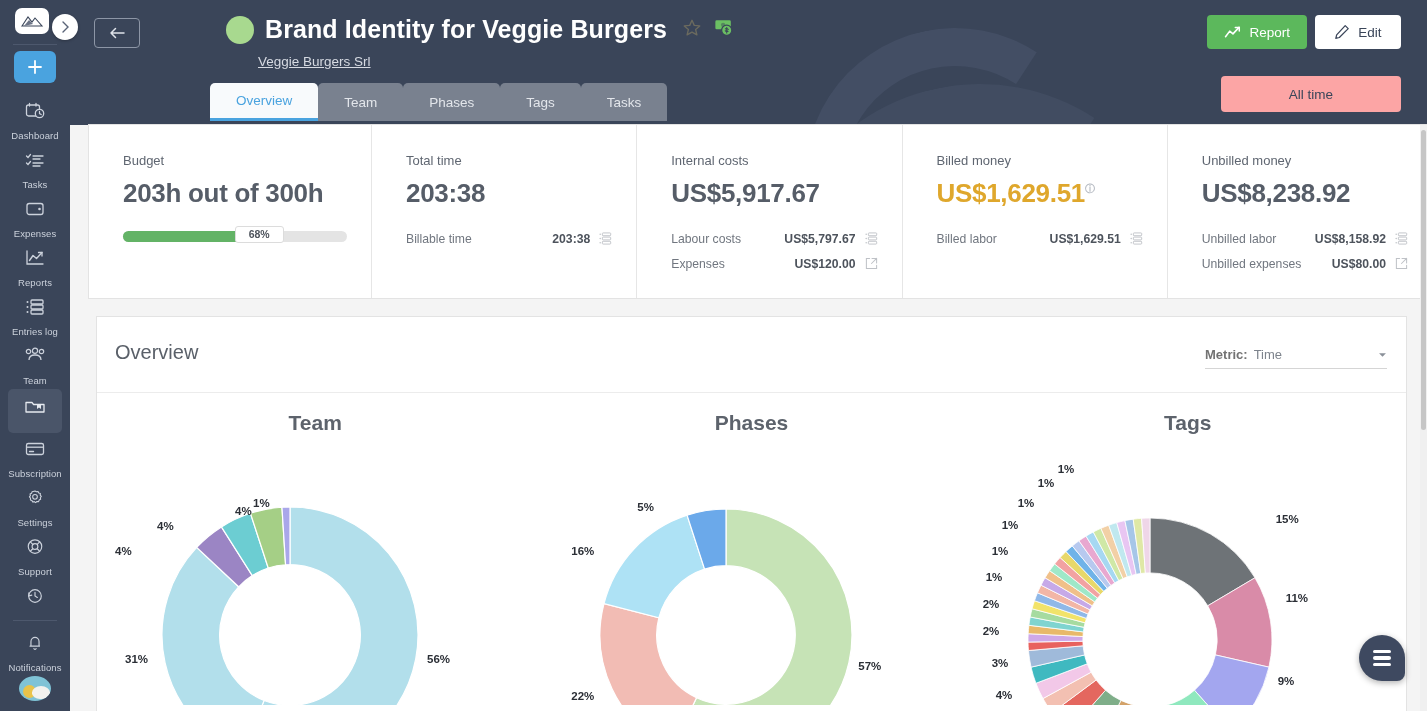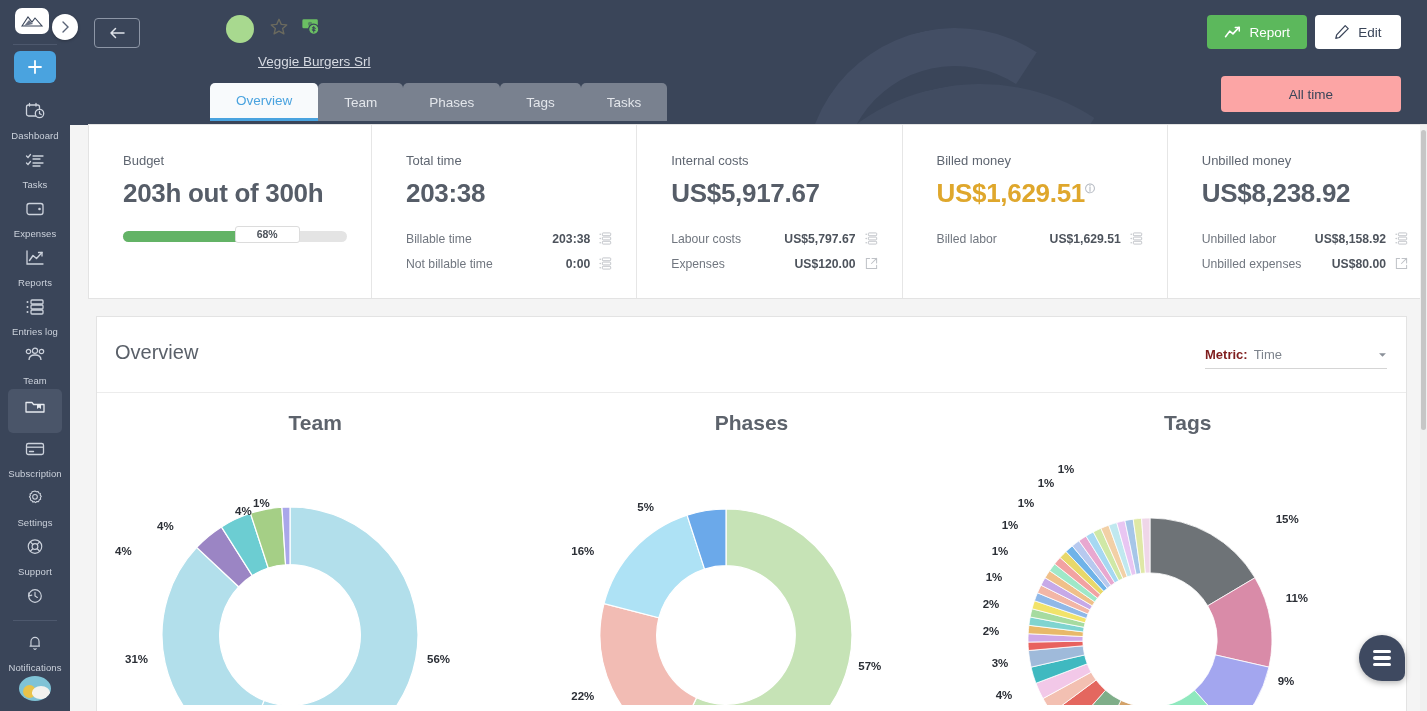--- a/index.html
+++ b/index.html
@@ -111,35 +111,35 @@
   .srows { margin-top: 17px; }
   .srow { display:flex; align-items:center; font-size: 12.2px; color: #70767f; height: 25px; }
   .srow .k { flex: 1 1 auto; }
   .srow .v { color: #4d535c; font-weight: bold; margin-right: 9px; }
   .srow .ricon { width: 13px; height: 13px; flex: 0 0 13px; opacity: .55; }
   .bar-wrap { position: relative; margin-top: 22px; width: 224px; height: 11px; }
   .bar-bg { position:absolute; inset:0; background: #e4e4e4; border-radius: 6px; }
   .bar-fill { position:absolute; left:0; top:0; bottom:0; background: #63b366; border-radius: 6px; }
   .bar-badge {
     position:absolute; top: -5px; background:#fff; border:1px solid #dcdcdc; border-radius: 3px;
-    font-size: 10.5px; font-weight: bold; color:#4d535c; padding: 2px 21px; line-height: 11px;
+    font-size: 10.5px; font-weight: bold; color:#4d535c; padding: 2px 13px; line-height: 11px;
   }
 
   
   #overview {
     position:absolute; left: 96px; top: 316px; width: 1311px; height: 400px;
     background: #fff; border: 1px solid #e3e3e3;
   }
   .ov-head { height: 76px; border-bottom: 1px solid #ececec; position: relative; }
   .ov-title { position:absolute; left: 18px; top: 24px; font-size: 20px; color: #5a6069; }
   .metric-box {
     position:absolute; right: 19px; top: 24px; width: 182px; height: 28px;
     border-bottom: 1px solid #d5d5d5; display:flex; align-items:center; cursor:pointer;
   }
-  .metric-lbl { font-size: 13px; font-weight: bold; color: #7f1d1d; }
+  .metric-lbl { font-size: 13px; font-weight: bold; color: #737373; }
   .metric-val { font-size: 13px; color: #7d838c; margin-left: 6px; flex:1 1 auto; }
   .charts { display:flex; padding-top: 8px; }
   .chart-col { flex: 1 1 0; position: relative; height: 316px; }
   .chart-title { text-align:center; font-size: 21px; font-weight: bold; color: #5d636c; margin-top: 10px; }
   .donut-wrap { position: relative; width: 100%; height: 270px; }
   .pct {
     position:absolute; font-size: 11.5px; font-weight: bold; color: #2b2f36; white-space: nowrap;
   }
 
   .scroll-bar { position:absolute; right: 0; top: 125px; width: 7px; height: 586px; background: #f0f0f0; }
@@ -315,20 +315,21 @@
 
     <div class="hdr-inner">
       <div class="back-btn">
         <svg width="18" height="14" viewBox="0 0 18 14">
           <path d="M16 7 H3 M7.5 2.5 L3 7 L7.5 11.5" fill="none" stroke="#dfe3ea" stroke-width="1.5" stroke-linecap="round" stroke-linejoin="round"></path>
         </svg>
       </div>
 
       <div class="title-row">
         <span class="proj-dot"></span>
+        <span class="proj-title">Brand Identity for Veggie Burgers</span>
         <span style="margin-left:4px;">
           <svg width="20" height="20" viewBox="0 0 22 22">
               <path d="M11 2.5 L13.5 8.1 L19.5 8.7 L15 12.7 L16.4 18.6 L11 15.5 L5.6 18.6 L7 12.7 L2.5 8.7 L8.5 8.1 Z" fill="none" stroke="#6b6a5e" stroke-width="1.5" stroke-linejoin="round"></path>
             </svg>
         </span>
         <span>
           <svg width="22" height="20" viewBox="0 0 24 22">
               <rect x="2.5" y="2.5" width="17" height="10" rx="1.5" fill="#6bbf63"></rect>
               <circle cx="11" cy="7.5" r="2.4" fill="#3a4559" opacity=".45"></circle>
               <circle cx="15" cy="13.5" r="5.6" fill="#6bbf63" stroke="#3a4559" stroke-width="1.4"></circle>
@@ -378,32 +379,20 @@
       </div>
     </div>
 
     <div class="stat">
       <div class="stat-label">Total time</div>
       <div class="stat-value">203:38</div>
       <div class="srows">
         <div class="srow">
           <span class="k">Billable time</span>
           <span class="v">203:38</span>
-          <span class="ricon"><svg width="13" height="13" viewBox="0 0 14 14">
-                <circle cx="1.3" cy="2.5" r=".8" fill="#8a9099"></circle>
-                <circle cx="1.3" cy="7" r=".8" fill="#8a9099"></circle>
-                <circle cx="1.3" cy="11.5" r=".8" fill="#8a9099"></circle>
-                <rect x="3.6" y="1" width="9" height="3" rx=".8" fill="none" stroke="#8a9099" stroke-width="1"></rect>
-                <rect x="3.6" y="5.5" width="9" height="3" rx=".8" fill="none" stroke="#8a9099" stroke-width="1"></rect>
-                <rect x="3.6" y="10" width="9" height="3" rx=".8" fill="none" stroke="#8a9099" stroke-width="1"></rect>
-              </svg></span>
-        </div>
-        <div class="srow">
-          <span class="k">Not billable time</span>
-          <span class="v">0:00</span>
           <span class="ricon"><svg width="13" height="13" viewBox="0 0 14 14">
                 <circle cx="1.3" cy="2.5" r=".8" fill="#8a9099"></circle>
                 <circle cx="1.3" cy="7" r=".8" fill="#8a9099"></circle>
                 <circle cx="1.3" cy="11.5" r=".8" fill="#8a9099"></circle>
                 <rect x="3.6" y="1" width="9" height="3" rx=".8" fill="none" stroke="#8a9099" stroke-width="1"></rect>
                 <rect x="3.6" y="5.5" width="9" height="3" rx=".8" fill="none" stroke="#8a9099" stroke-width="1"></rect>
                 <rect x="3.6" y="10" width="9" height="3" rx=".8" fill="none" stroke="#8a9099" stroke-width="1"></rect>
               </svg></span>
         </div>
       </div>

